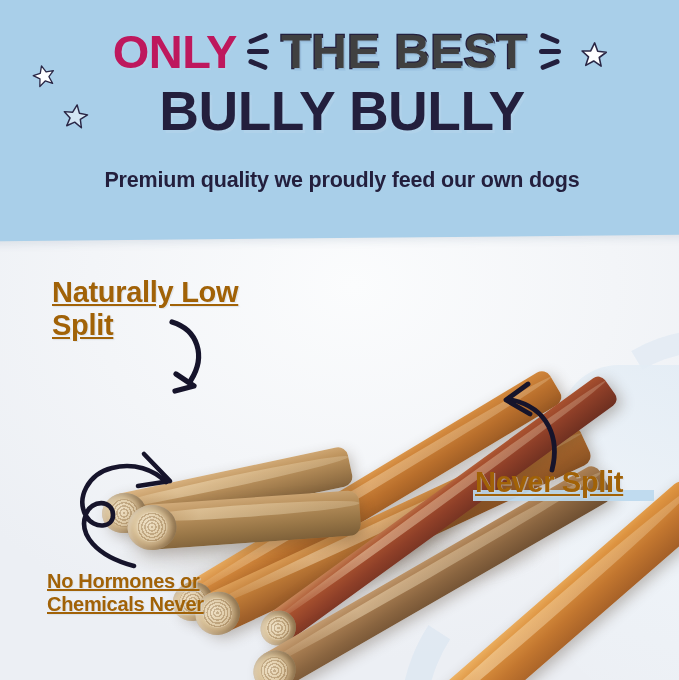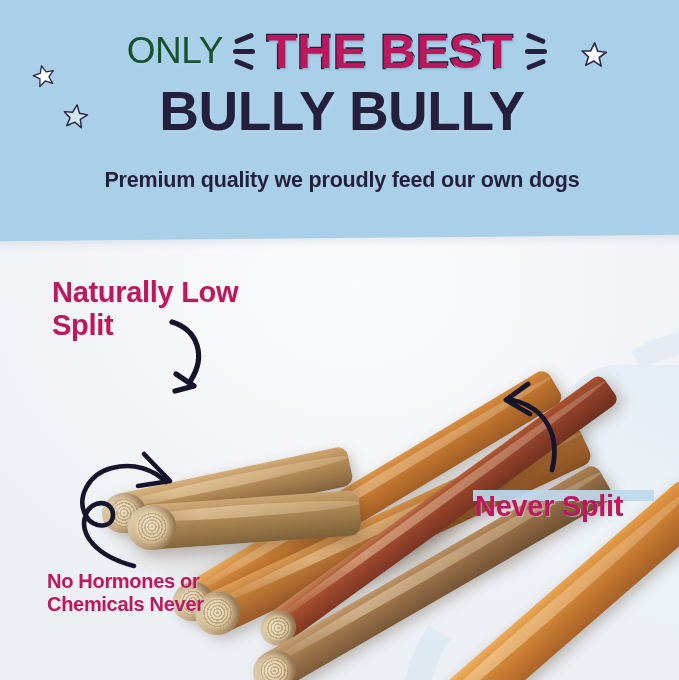--- a/index.html
+++ b/index.html
@@ -121,34 +121,34 @@
     text-align: center;
     white-space: nowrap;
   }
   #title-row-1 { top: 33px; }
   #title-row-2 { top: 89px; }
 
   .t-only {
     display: inline-block;
     vertical-align: middle;
     font-family: "Liberation Sans", sans-serif;
-    font-weight: normal;
-    font-size: 37px;
+    font-weight: bold;
+    font-size: 47px;
     letter-spacing: -0.5px;
-    color: #14532d;
+    color: #be185d;
     text-shadow: 1.5px 1.5px 0 rgba(176,210,234,0.95);
   }
   .t-best {
     display: inline-block;
     vertical-align: middle;
     font-family: "Liberation Sans", sans-serif;
     font-weight: bold;
     font-size: 49px;
     letter-spacing: 0.5px;
-    color: #be185d;
+    color: #404040;
     -webkit-text-stroke: 2.6px #231f3d;
     paint-order: stroke fill;
     text-shadow: 2px 3px 0 rgba(160,198,228,0.9);
   }
   .t-bully {
     display: inline-block;
     font-family: "Liberation Sans", sans-serif;
     font-weight: bold;
     font-size: 55px;
     letter-spacing: -0.5px;
@@ -188,28 +188,29 @@
   }
 
   .star { position: absolute; }
   .star svg { display: block; }
 
   
   .anno {
     position: absolute;
     font-family: "Liberation Sans", sans-serif;
     font-weight: bold;
-    color: #be185d;
+    color: #a16207;
     line-height: 1.14;
     letter-spacing: -0.3px;
     text-shadow: 1.2px 1.2px 0 rgba(210,216,226,0.55);
+    text-decoration: underline;
   }
   #anno-odor   { left: 52px;  top: 276px;  font-size: 29px; }
   #anno-horm   { left: 47px;  top: 570px;  font-size: 20px; }
-  #anno-never  { left: 475px; top: 466px;  font-size: 29px; margin-top: 24px; }
+  #anno-never  { left: 475px; top: 466px;  font-size: 29px; }
 
   #never-hl {
     position: absolute;
     left: 473px; top: 490px;
     width: 181px; height: 11px;
     background: #bcd9ee;
     opacity: .92;
   }
   #anno-never-text { position: relative; }
 

